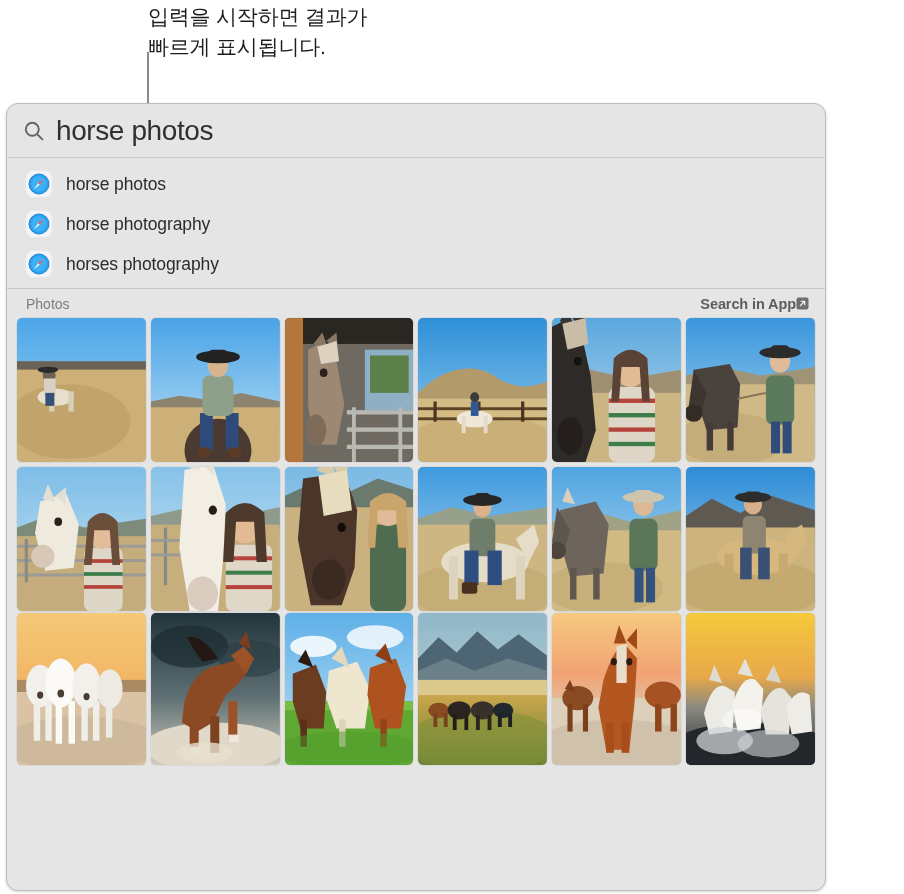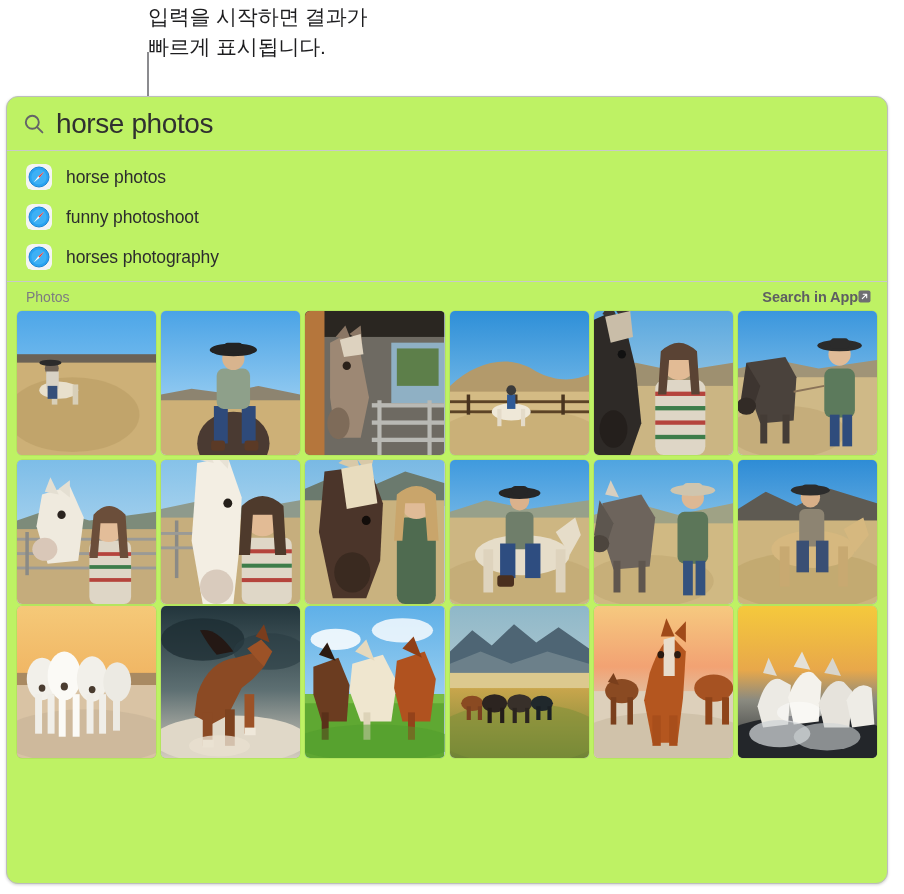--- a/index.html
+++ b/index.html
@@ -40,24 +40,24 @@
     top: 52px;
     width: 2px;
     height: 53px;
     background: #8b8b8f;
   }
 
   
   .panel {
     position: absolute;
     left: 6px;
-    top: 96px;
-    width: 882px;
+    top: 103px;
+    width: 820px;
     height: 788px;
-    background: #bef264;
+    background: #e5e5e5;
     border-radius: 12px;
     border: 1px solid #bdbdbd;
     box-shadow: 0 1px 3px rgba(0,0,0,0.18);
     overflow: hidden;
     box-sizing: border-box;
   }
 
   
   .search-row {
     position: relative;
@@ -216,21 +216,21 @@
 
       <div class="suggestion-row">
         <svg class="safari-icon" viewBox="0 0 26 26">
           <rect x="0" y="0" width="26" height="26" rx="6" fill="#f4f4f4"></rect>
           <circle cx="13" cy="13" r="10" fill="#2aa3f0"></circle>
           <circle cx="13" cy="13" r="10" fill="none" stroke="#1b84d4" stroke-width="1"></circle>
           <circle cx="13" cy="13" r="7.6" fill="#3db0f5"></circle>
           <polygon points="18.4,7.6 12.4,12.2 7.6,18.4 13.6,13.8" fill="#ffffff"></polygon>
           <polygon points="18.4,7.6 13.6,13.8 12.4,12.2" fill="#ee3b30"></polygon>
         </svg>
-        <span class="suggestion-label">funny photoshoot</span>
+        <span class="suggestion-label">horse photography</span>
       </div>
 
 
 
       <div class="suggestion-row">
         <svg class="safari-icon" viewBox="0 0 26 26">
           <rect x="0" y="0" width="26" height="26" rx="6" fill="#f4f4f4"></rect>
           <circle cx="13" cy="13" r="10" fill="#2aa3f0"></circle>
           <circle cx="13" cy="13" r="10" fill="none" stroke="#1b84d4" stroke-width="1"></circle>
           <circle cx="13" cy="13" r="7.6" fill="#3db0f5"></circle>

